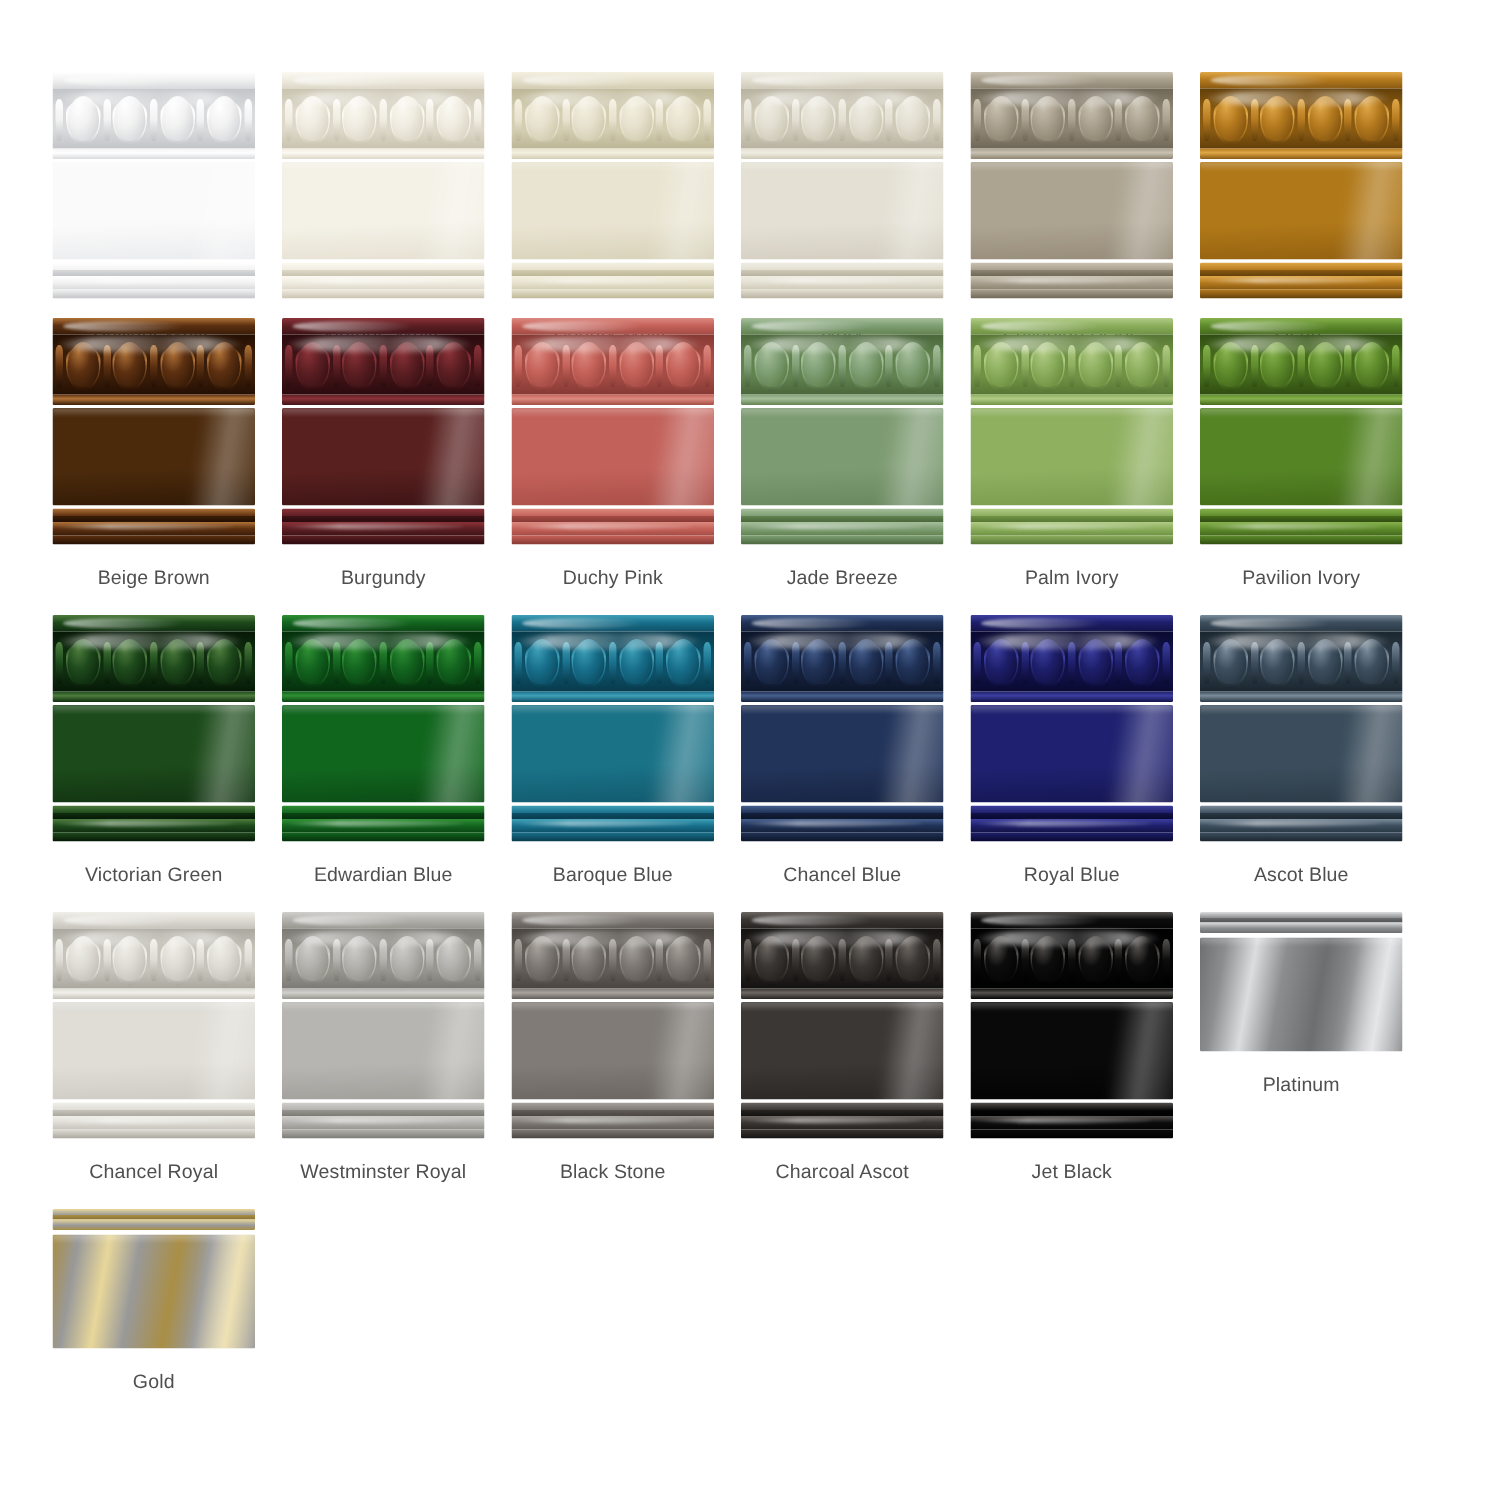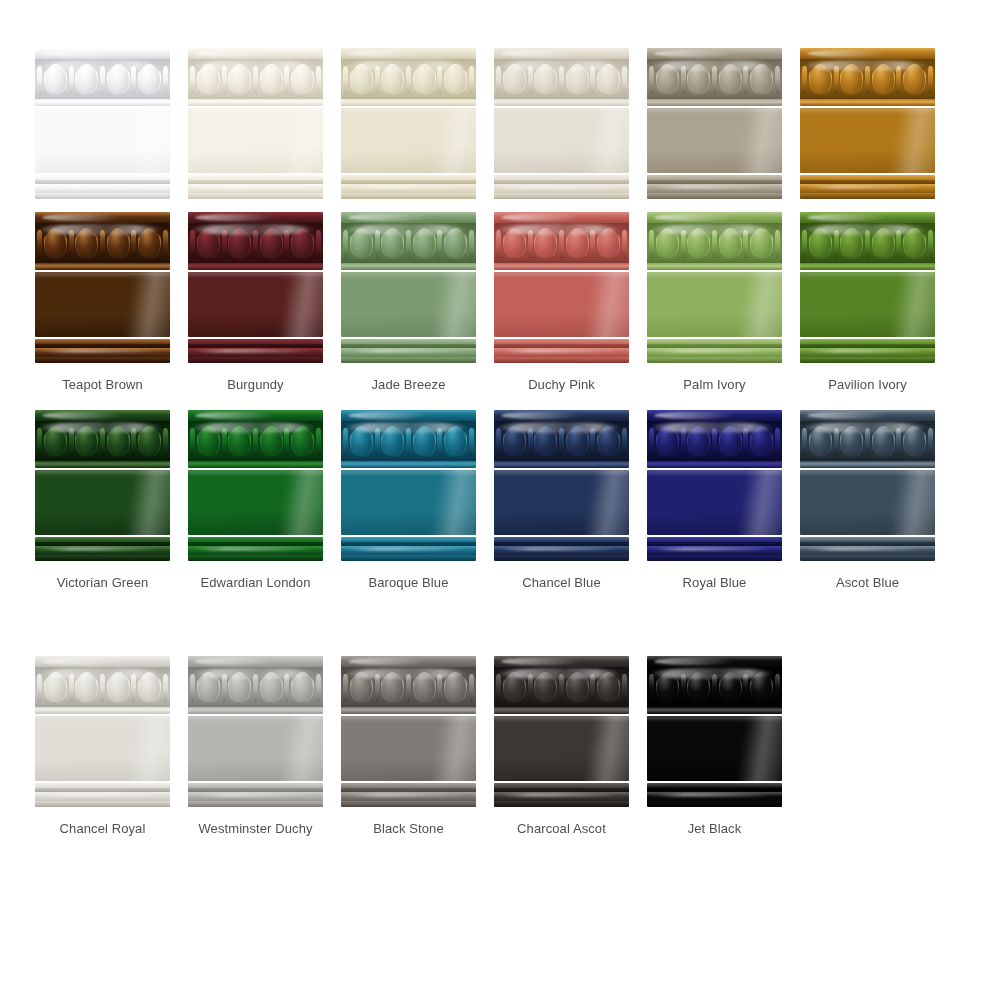--- a/index.html
+++ b/index.html
@@ -27,21 +27,21 @@
   .swatch-row {
     display: flex;
     flex-direction: row;
     align-items: flex-start;
     height: 198px;
     padding-left: 35px;
     box-sizing: border-box;
   }
   .swatch-row.row-0 { padding-top: 48px; height: 212px; }
   .swatch-row.row-1 { height: 198px; }
-  .swatch-row.row-2 { height: 246px; }
+  .swatch-row.row-2 { height: 198px; }
   .swatch-row.row-3 { height: 198px; }
   .swatch-row.row-4 { height: 150px; }
 
   .swatch-cell {
     width: 135px;
     margin-right: 18px;
     display: flex;
     flex-direction: column;
     align-items: center;
   }
@@ -612,21 +612,21 @@
             <div class="field-toplight" style="background: linear-gradient(rgba(255, 255, 255, 0.28), rgba(255, 255, 255, 0));"></div>
           </div>
           <div class="tile-trim">
             <div class="trim-l1" style="background: linear-gradient(rgb(176, 115, 56), rgb(93, 48, 17));"></div>
             <div class="trim-l2" style="background: linear-gradient(rgb(58, 29, 8), rgb(36, 15, 3));"></div>
             <div class="trim-l3" style="background: linear-gradient(rgb(176, 115, 56) 0%, rgb(93, 48, 17) 50%, rgb(58, 29, 8) 100%);"></div>
             <div class="trim-l4" style="background: linear-gradient(rgb(93, 48, 17) 0%, rgb(36, 15, 3) 100%);"></div>
             <div class="trim-gloss" style="background: linear-gradient(90deg, rgba(255, 255, 255, 0), rgba(255, 255, 255, 0.45) 30%, rgba(255, 255, 255, 0.1) 100%);"></div>
           </div>
         </div>
-        <div class="swatch-label" style="color: rgb(79, 79, 79);">Teapot Brown</div>
+        <div class="swatch-label" style="color: rgb(79, 79, 79);">Beige Brown</div>
       </div>
       <div class="swatch-cell">
         <div class="tile">
           <div class="tile-band">
             <div class="band-top-fillet" style="background: linear-gradient(rgb(138, 50, 56) 0%, rgb(93, 31, 35) 45%, rgb(63, 19, 23) 100%);"></div>
             <div class="band-core" style="background: linear-gradient(rgb(43, 10, 13) 0%, rgb(63, 19, 23) 35%, rgb(63, 19, 23) 70%, rgb(43, 10, 13) 100%);"></div>
             <div class="band-bottom-fillet" style="background: linear-gradient(rgb(93, 31, 35) 0%, rgb(138, 50, 56) 40%, rgb(63, 19, 23) 100%);"></div>
             <div class="band-eggs">
               <div class="dart">
                 <div class="dart-stem" style="background: linear-gradient(rgb(138, 50, 56) 0%, rgb(93, 31, 35) 50%, rgb(43, 10, 13) 100%);"></div>
@@ -674,20 +674,77 @@
             <div class="trim-l3" style="background: linear-gradient(rgb(138, 50, 56) 0%, rgb(93, 31, 35) 50%, rgb(63, 19, 23) 100%);"></div>
             <div class="trim-l4" style="background: linear-gradient(rgb(93, 31, 35) 0%, rgb(43, 10, 13) 100%);"></div>
             <div class="trim-gloss" style="background: linear-gradient(90deg, rgba(255, 255, 255, 0), rgba(255, 255, 255, 0.45) 30%, rgba(255, 255, 255, 0.1) 100%);"></div>
           </div>
         </div>
         <div class="swatch-label" style="color: rgb(79, 79, 79);">Burgundy</div>
       </div>
       <div class="swatch-cell">
         <div class="tile">
           <div class="tile-band">
+            <div class="band-top-fillet" style="background: linear-gradient(rgb(220, 138, 128) 0%, rgb(197, 98, 89) 45%, rgb(164, 76, 69) 100%);"></div>
+            <div class="band-core" style="background: linear-gradient(rgb(135, 57, 52) 0%, rgb(164, 76, 69) 35%, rgb(164, 76, 69) 70%, rgb(135, 57, 52) 100%);"></div>
+            <div class="band-bottom-fillet" style="background: linear-gradient(rgb(197, 98, 89) 0%, rgb(220, 138, 128) 40%, rgb(164, 76, 69) 100%);"></div>
+            <div class="band-eggs">
+              <div class="dart">
+                <div class="dart-stem" style="background: linear-gradient(rgb(220, 138, 128) 0%, rgb(197, 98, 89) 50%, rgb(135, 57, 52) 100%);"></div>
+              </div>
+              <div class="egg">
+                <div class="egg-ring" style="background: linear-gradient(rgb(197, 98, 89) 0%, rgb(220, 138, 128) 30%, rgb(197, 98, 89) 70%, rgb(135, 57, 52) 100%);"></div>
+                <div class="egg-body" style="background: radial-gradient(at 35% 22%, rgb(220, 138, 128) 0%, rgb(197, 98, 89) 42%, rgb(164, 76, 69) 78%, rgb(135, 57, 52) 100%);"></div>
+              </div>
+              <div class="dart">
+                <div class="dart-stem" style="background: linear-gradient(rgb(220, 138, 128) 0%, rgb(197, 98, 89) 50%, rgb(135, 57, 52) 100%);"></div>
+              </div>
+              <div class="egg">
+                <div class="egg-ring" style="background: linear-gradient(rgb(197, 98, 89) 0%, rgb(220, 138, 128) 30%, rgb(197, 98, 89) 70%, rgb(135, 57, 52) 100%);"></div>
+                <div class="egg-body" style="background: radial-gradient(at 35% 22%, rgb(220, 138, 128) 0%, rgb(197, 98, 89) 42%, rgb(164, 76, 69) 78%, rgb(135, 57, 52) 100%);"></div>
+              </div>
+              <div class="dart">
+                <div class="dart-stem" style="background: linear-gradient(rgb(220, 138, 128) 0%, rgb(197, 98, 89) 50%, rgb(135, 57, 52) 100%);"></div>
+              </div>
+              <div class="egg">
+                <div class="egg-ring" style="background: linear-gradient(rgb(197, 98, 89) 0%, rgb(220, 138, 128) 30%, rgb(197, 98, 89) 70%, rgb(135, 57, 52) 100%);"></div>
+                <div class="egg-body" style="background: radial-gradient(at 35% 22%, rgb(220, 138, 128) 0%, rgb(197, 98, 89) 42%, rgb(164, 76, 69) 78%, rgb(135, 57, 52) 100%);"></div>
+              </div>
+              <div class="dart">
+                <div class="dart-stem" style="background: linear-gradient(rgb(220, 138, 128) 0%, rgb(197, 98, 89) 50%, rgb(135, 57, 52) 100%);"></div>
+              </div>
+              <div class="egg">
+                <div class="egg-ring" style="background: linear-gradient(rgb(197, 98, 89) 0%, rgb(220, 138, 128) 30%, rgb(197, 98, 89) 70%, rgb(135, 57, 52) 100%);"></div>
+                <div class="egg-body" style="background: radial-gradient(at 35% 22%, rgb(220, 138, 128) 0%, rgb(197, 98, 89) 42%, rgb(164, 76, 69) 78%, rgb(135, 57, 52) 100%);"></div>
+              </div>
+              <div class="dart">
+                <div class="dart-stem" style="background: linear-gradient(rgb(220, 138, 128) 0%, rgb(197, 98, 89) 50%, rgb(135, 57, 52) 100%);"></div>
+              </div>
+            </div>
+            <div class="band-gloss" style="background: linear-gradient(90deg, rgba(255, 255, 255, 0) 0%, rgba(255, 255, 255, 0.55) 18%, rgba(255, 255, 255, 0.18) 55%, rgba(255, 255, 255, 0.5) 80%, rgba(255, 255, 255, 0) 100%);"></div>
+            <div class="band-gloss2" style="background: linear-gradient(90deg, rgba(255, 255, 255, 0.6), rgba(255, 255, 255, 0));"></div>
+          </div>
+          <div class="tile-field">
+            <div class="field-sheen" style="background: linear-gradient(178deg, rgb(194, 97, 90) 0%, rgb(194, 97, 90) 62%, rgb(171, 79, 72) 100%);"></div>
+            <div class="field-highlight" style="background: linear-gradient(90deg, rgba(255, 255, 255, 0) 0%, rgba(255, 255, 255, 0.3) 45%, rgba(255, 255, 255, 0.06) 100%);"></div>
+            <div class="field-toplight" style="background: linear-gradient(rgba(255, 255, 255, 0.28), rgba(255, 255, 255, 0));"></div>
+          </div>
+          <div class="tile-trim">
+            <div class="trim-l1" style="background: linear-gradient(rgb(220, 138, 128), rgb(197, 98, 89));"></div>
+            <div class="trim-l2" style="background: linear-gradient(rgb(164, 76, 69), rgb(135, 57, 52));"></div>
+            <div class="trim-l3" style="background: linear-gradient(rgb(220, 138, 128) 0%, rgb(197, 98, 89) 50%, rgb(164, 76, 69) 100%);"></div>
+            <div class="trim-l4" style="background: linear-gradient(rgb(197, 98, 89) 0%, rgb(135, 57, 52) 100%);"></div>
+            <div class="trim-gloss" style="background: linear-gradient(90deg, rgba(255, 255, 255, 0), rgba(255, 255, 255, 0.45) 30%, rgba(255, 255, 255, 0.1) 100%);"></div>
+          </div>
+        </div>
+        <div class="swatch-label" style="color: rgb(79, 79, 79);">Duchy Pink</div>
+      </div>
+      <div class="swatch-cell">
+        <div class="tile">
+          <div class="tile-band">
             <div class="band-top-fillet" style="background: linear-gradient(rgb(166, 191, 155) 0%, rgb(127, 159, 117) 45%, rgb(98, 131, 79) 100%);"></div>
             <div class="band-core" style="background: linear-gradient(rgb(74, 102, 59) 0%, rgb(98, 131, 79) 35%, rgb(98, 131, 79) 70%, rgb(74, 102, 59) 100%);"></div>
             <div class="band-bottom-fillet" style="background: linear-gradient(rgb(127, 159, 117) 0%, rgb(166, 191, 155) 40%, rgb(98, 131, 79) 100%);"></div>
             <div class="band-eggs">
               <div class="dart">
                 <div class="dart-stem" style="background: linear-gradient(rgb(166, 191, 155) 0%, rgb(127, 159, 117) 50%, rgb(74, 102, 59) 100%);"></div>
               </div>
               <div class="egg">
                 <div class="egg-ring" style="background: linear-gradient(rgb(127, 159, 117) 0%, rgb(166, 191, 155) 30%, rgb(127, 159, 117) 70%, rgb(74, 102, 59) 100%);"></div>
                 <div class="egg-body" style="background: radial-gradient(at 35% 22%, rgb(166, 191, 155) 0%, rgb(127, 159, 117) 42%, rgb(98, 131, 79) 78%, rgb(74, 102, 59) 100%);"></div>
@@ -731,77 +788,20 @@
             <div class="trim-l3" style="background: linear-gradient(rgb(166, 191, 155) 0%, rgb(127, 159, 117) 50%, rgb(98, 131, 79) 100%);"></div>
             <div class="trim-l4" style="background: linear-gradient(rgb(127, 159, 117) 0%, rgb(74, 102, 59) 100%);"></div>
             <div class="trim-gloss" style="background: linear-gradient(90deg, rgba(255, 255, 255, 0), rgba(255, 255, 255, 0.45) 30%, rgba(255, 255, 255, 0.1) 100%);"></div>
           </div>
         </div>
         <div class="swatch-label" style="color: rgb(79, 79, 79);">Jade Breeze</div>
       </div>
       <div class="swatch-cell">
         <div class="tile">
           <div class="tile-band">
-            <div class="band-top-fillet" style="background: linear-gradient(rgb(220, 138, 128) 0%, rgb(197, 98, 89) 45%, rgb(164, 76, 69) 100%);"></div>
-            <div class="band-core" style="background: linear-gradient(rgb(135, 57, 52) 0%, rgb(164, 76, 69) 35%, rgb(164, 76, 69) 70%, rgb(135, 57, 52) 100%);"></div>
-            <div class="band-bottom-fillet" style="background: linear-gradient(rgb(197, 98, 89) 0%, rgb(220, 138, 128) 40%, rgb(164, 76, 69) 100%);"></div>
-            <div class="band-eggs">
-              <div class="dart">
-                <div class="dart-stem" style="background: linear-gradient(rgb(220, 138, 128) 0%, rgb(197, 98, 89) 50%, rgb(135, 57, 52) 100%);"></div>
-              </div>
-              <div class="egg">
-                <div class="egg-ring" style="background: linear-gradient(rgb(197, 98, 89) 0%, rgb(220, 138, 128) 30%, rgb(197, 98, 89) 70%, rgb(135, 57, 52) 100%);"></div>
-                <div class="egg-body" style="background: radial-gradient(at 35% 22%, rgb(220, 138, 128) 0%, rgb(197, 98, 89) 42%, rgb(164, 76, 69) 78%, rgb(135, 57, 52) 100%);"></div>
-              </div>
-              <div class="dart">
-                <div class="dart-stem" style="background: linear-gradient(rgb(220, 138, 128) 0%, rgb(197, 98, 89) 50%, rgb(135, 57, 52) 100%);"></div>
-              </div>
-              <div class="egg">
-                <div class="egg-ring" style="background: linear-gradient(rgb(197, 98, 89) 0%, rgb(220, 138, 128) 30%, rgb(197, 98, 89) 70%, rgb(135, 57, 52) 100%);"></div>
-                <div class="egg-body" style="background: radial-gradient(at 35% 22%, rgb(220, 138, 128) 0%, rgb(197, 98, 89) 42%, rgb(164, 76, 69) 78%, rgb(135, 57, 52) 100%);"></div>
-              </div>
-              <div class="dart">
-                <div class="dart-stem" style="background: linear-gradient(rgb(220, 138, 128) 0%, rgb(197, 98, 89) 50%, rgb(135, 57, 52) 100%);"></div>
-              </div>
-              <div class="egg">
-                <div class="egg-ring" style="background: linear-gradient(rgb(197, 98, 89) 0%, rgb(220, 138, 128) 30%, rgb(197, 98, 89) 70%, rgb(135, 57, 52) 100%);"></div>
-                <div class="egg-body" style="background: radial-gradient(at 35% 22%, rgb(220, 138, 128) 0%, rgb(197, 98, 89) 42%, rgb(164, 76, 69) 78%, rgb(135, 57, 52) 100%);"></div>
-              </div>
-              <div class="dart">
-                <div class="dart-stem" style="background: linear-gradient(rgb(220, 138, 128) 0%, rgb(197, 98, 89) 50%, rgb(135, 57, 52) 100%);"></div>
-              </div>
-              <div class="egg">
-                <div class="egg-ring" style="background: linear-gradient(rgb(197, 98, 89) 0%, rgb(220, 138, 128) 30%, rgb(197, 98, 89) 70%, rgb(135, 57, 52) 100%);"></div>
-                <div class="egg-body" style="background: radial-gradient(at 35% 22%, rgb(220, 138, 128) 0%, rgb(197, 98, 89) 42%, rgb(164, 76, 69) 78%, rgb(135, 57, 52) 100%);"></div>
-              </div>
-              <div class="dart">
-                <div class="dart-stem" style="background: linear-gradient(rgb(220, 138, 128) 0%, rgb(197, 98, 89) 50%, rgb(135, 57, 52) 100%);"></div>
-              </div>
-            </div>
-            <div class="band-gloss" style="background: linear-gradient(90deg, rgba(255, 255, 255, 0) 0%, rgba(255, 255, 255, 0.55) 18%, rgba(255, 255, 255, 0.18) 55%, rgba(255, 255, 255, 0.5) 80%, rgba(255, 255, 255, 0) 100%);"></div>
-            <div class="band-gloss2" style="background: linear-gradient(90deg, rgba(255, 255, 255, 0.6), rgba(255, 255, 255, 0));"></div>
-          </div>
-          <div class="tile-field">
-            <div class="field-sheen" style="background: linear-gradient(178deg, rgb(194, 97, 90) 0%, rgb(194, 97, 90) 62%, rgb(171, 79, 72) 100%);"></div>
-            <div class="field-highlight" style="background: linear-gradient(90deg, rgba(255, 255, 255, 0) 0%, rgba(255, 255, 255, 0.3) 45%, rgba(255, 255, 255, 0.06) 100%);"></div>
-            <div class="field-toplight" style="background: linear-gradient(rgba(255, 255, 255, 0.28), rgba(255, 255, 255, 0));"></div>
-          </div>
-          <div class="tile-trim">
-            <div class="trim-l1" style="background: linear-gradient(rgb(220, 138, 128), rgb(197, 98, 89));"></div>
-            <div class="trim-l2" style="background: linear-gradient(rgb(164, 76, 69), rgb(135, 57, 52));"></div>
-            <div class="trim-l3" style="background: linear-gradient(rgb(220, 138, 128) 0%, rgb(197, 98, 89) 50%, rgb(164, 76, 69) 100%);"></div>
-            <div class="trim-l4" style="background: linear-gradient(rgb(197, 98, 89) 0%, rgb(135, 57, 52) 100%);"></div>
-            <div class="trim-gloss" style="background: linear-gradient(90deg, rgba(255, 255, 255, 0), rgba(255, 255, 255, 0.45) 30%, rgba(255, 255, 255, 0.1) 100%);"></div>
-          </div>
-        </div>
-        <div class="swatch-label" style="color: rgb(79, 79, 79);">Duchy Pink</div>
-      </div>
-      <div class="swatch-cell">
-        <div class="tile">
-          <div class="tile-band">
             <div class="band-top-fillet" style="background: linear-gradient(rgb(178, 204, 134) 0%, rgb(140, 174, 93) 45%, rgb(111, 147, 67) 100%);"></div>
             <div class="band-core" style="background: linear-gradient(rgb(87, 118, 53) 0%, rgb(111, 147, 67) 35%, rgb(111, 147, 67) 70%, rgb(87, 118, 53) 100%);"></div>
             <div class="band-bottom-fillet" style="background: linear-gradient(rgb(140, 174, 93) 0%, rgb(178, 204, 134) 40%, rgb(111, 147, 67) 100%);"></div>
             <div class="band-eggs">
               <div class="dart">
                 <div class="dart-stem" style="background: linear-gradient(rgb(178, 204, 134) 0%, rgb(140, 174, 93) 50%, rgb(87, 118, 53) 100%);"></div>
               </div>
               <div class="egg">
                 <div class="egg-ring" style="background: linear-gradient(rgb(140, 174, 93) 0%, rgb(178, 204, 134) 30%, rgb(140, 174, 93) 70%, rgb(87, 118, 53) 100%);"></div>
                 <div class="egg-body" style="background: radial-gradient(at 35% 22%, rgb(178, 204, 134) 0%, rgb(140, 174, 93) 42%, rgb(111, 147, 67) 78%, rgb(87, 118, 53) 100%);"></div>
@@ -1013,21 +1013,21 @@
             <div class="field-toplight" style="background: linear-gradient(rgba(255, 255, 255, 0.28), rgba(255, 255, 255, 0));"></div>
           </div>
           <div class="tile-trim">
             <div class="trim-l1" style="background: linear-gradient(rgb(47, 143, 51), rgb(19, 101, 31));"></div>
             <div class="trim-l2" style="background: linear-gradient(rgb(10, 70, 20), rgb(4, 48, 12));"></div>
             <div class="trim-l3" style="background: linear-gradient(rgb(47, 143, 51) 0%, rgb(19, 101, 31) 50%, rgb(10, 70, 20) 100%);"></div>
             <div class="trim-l4" style="background: linear-gradient(rgb(19, 101, 31) 0%, rgb(4, 48, 12) 100%);"></div>
             <div class="trim-gloss" style="background: linear-gradient(90deg, rgba(255, 255, 255, 0), rgba(255, 255, 255, 0.45) 30%, rgba(255, 255, 255, 0.1) 100%);"></div>
           </div>
         </div>
-        <div class="swatch-label" style="color: rgb(79, 79, 79);">Edwardian London</div>
+        <div class="swatch-label" style="color: rgb(79, 79, 79);">Edwardian Blue</div>
       </div>
       <div class="swatch-cell">
         <div class="tile">
           <div class="tile-band">
             <div class="band-top-fillet" style="background: linear-gradient(rgb(63, 160, 184) 0%, rgb(24, 112, 140) 45%, rgb(13, 80, 103) 100%);"></div>
             <div class="band-core" style="background: linear-gradient(rgb(7, 58, 76) 0%, rgb(13, 80, 103) 35%, rgb(13, 80, 103) 70%, rgb(7, 58, 76) 100%);"></div>
             <div class="band-bottom-fillet" style="background: linear-gradient(rgb(24, 112, 140) 0%, rgb(63, 160, 184) 40%, rgb(13, 80, 103) 100%);"></div>
             <div class="band-eggs">
               <div class="dart">
                 <div class="dart-stem" style="background: linear-gradient(rgb(63, 160, 184) 0%, rgb(24, 112, 140) 50%, rgb(7, 58, 76) 100%);"></div>
@@ -1357,21 +1357,21 @@
             <div class="field-toplight" style="background: linear-gradient(rgba(255, 255, 255, 0.28), rgba(255, 255, 255, 0));"></div>
           </div>
           <div class="tile-trim">
             <div class="trim-l1" style="background: linear-gradient(rgb(208, 207, 203), rgb(179, 178, 174));"></div>
             <div class="trim-l2" style="background: linear-gradient(rgb(151, 150, 143), rgb(123, 122, 116));"></div>
             <div class="trim-l3" style="background: linear-gradient(rgb(208, 207, 203) 0%, rgb(179, 178, 174) 50%, rgb(151, 150, 143) 100%);"></div>
             <div class="trim-l4" style="background: linear-gradient(rgb(179, 178, 174) 0%, rgb(123, 122, 116) 100%);"></div>
             <div class="trim-gloss" style="background: linear-gradient(90deg, rgba(255, 255, 255, 0), rgba(255, 255, 255, 0.45) 30%, rgba(255, 255, 255, 0.1) 100%);"></div>
           </div>
         </div>
-        <div class="swatch-label" style="color: rgb(79, 79, 79);">Westminster Duchy</div>
+        <div class="swatch-label" style="color: rgb(79, 79, 79);">Westminster Royal</div>
       </div>
       <div class="swatch-cell">
         <div class="tile">
           <div class="tile-band">
             <div class="band-top-fillet" style="background: linear-gradient(rgb(168, 163, 157) 0%, rgb(126, 121, 116) 45%, rgb(98, 93, 88) 100%);"></div>
             <div class="band-core" style="background: linear-gradient(rgb(74, 69, 64) 0%, rgb(98, 93, 88) 35%, rgb(98, 93, 88) 70%, rgb(74, 69, 64) 100%);"></div>
             <div class="band-bottom-fillet" style="background: linear-gradient(rgb(126, 121, 116) 0%, rgb(168, 163, 157) 40%, rgb(98, 93, 88) 100%);"></div>
             <div class="band-eggs">
               <div class="dart">
                 <div class="dart-stem" style="background: linear-gradient(rgb(168, 163, 157) 0%, rgb(126, 121, 116) 50%, rgb(74, 69, 64) 100%);"></div>
@@ -1530,14 +1530,46 @@
           <div class="tile-trim">
             <div class="trim-l1" style="background: linear-gradient(rgb(85, 82, 79), rgb(12, 12, 12));"></div>
             <div class="trim-l2" style="background: linear-gradient(rgb(5, 5, 5), rgb(0, 0, 0));"></div>
             <div class="trim-l3" style="background: linear-gradient(rgb(85, 82, 79) 0%, rgb(12, 12, 12) 50%, rgb(5, 5, 5) 100%);"></div>
             <div class="trim-l4" style="background: linear-gradient(rgb(12, 12, 12) 0%, rgb(0, 0, 0) 100%);"></div>
             <div class="trim-gloss" style="background: linear-gradient(90deg, rgba(255, 255, 255, 0), rgba(255, 255, 255, 0.45) 30%, rgba(255, 255, 255, 0.1) 100%);"></div>
           </div>
         </div>
         <div class="swatch-label" style="color: rgb(79, 79, 79);">Jet Black</div>
       </div>
+      <div class="swatch-cell">
+        <div class="tile metallic">
+          <div class="metal-strip">
+            <div class="metal-s1" style="background: linear-gradient(rgb(220, 221, 223), rgb(139, 141, 143));"></div>
+            <div class="metal-s2" style="background: linear-gradient(rgb(108, 110, 112), rgb(79, 81, 83));"></div>
+            <div class="metal-s3" style="background: linear-gradient(rgb(220, 221, 223) 0%, rgb(139, 141, 143) 55%, rgb(108, 110, 112) 100%);"></div>
+          </div>
+          <div class="tile-field">
+            <div class="field-sheen" style="background: linear-gradient(100deg, rgb(108, 110, 112) 0%, rgb(139, 141, 143) 12%, rgb(220, 221, 223) 26%, rgb(139, 141, 143) 40%, rgb(108, 110, 112) 58%, rgb(139, 141, 143) 72%, rgb(220, 221, 223) 86%, rgb(139, 141, 143) 100%);"></div>
+            <div class="field-highlight" style="background: linear-gradient(90deg, rgba(255, 255, 255, 0) 0%, rgba(255, 255, 255, 0.3) 45%, rgba(255, 255, 255, 0.06) 100%);"></div>
+            <div class="field-toplight" style="background: linear-gradient(rgba(255, 255, 255, 0.28), rgba(255, 255, 255, 0));"></div>
+          </div>
+        </div>
+        <div class="swatch-label" style="color: rgb(79, 79, 79);">Platinum</div>
+      </div>
+    </div>
+    <div class="swatch-row row-4">
+      <div class="swatch-cell">
+        <div class="tile metallic">
+          <div class="metal-strip">
+            <div class="metal-s1" style="background: linear-gradient(rgb(232, 215, 154), rgb(153, 153, 153));"></div>
+            <div class="metal-s2" style="background: linear-gradient(rgb(169, 142, 69), rgb(138, 114, 51));"></div>
+            <div class="metal-s3" style="background: linear-gradient(rgb(232, 215, 154) 0%, rgb(153, 153, 153) 55%, rgb(169, 142, 69) 100%);"></div>
+          </div>
+          <div class="tile-field">
+            <div class="field-sheen" style="background: linear-gradient(100deg, rgb(169, 142, 69) 0%, rgb(153, 153, 153) 12%, rgb(232, 215, 154) 26%, rgb(153, 153, 153) 40%, rgb(169, 142, 69) 58%, rgb(153, 153, 153) 72%, rgb(232, 215, 154) 86%, rgb(153, 153, 153) 100%);"></div>
+            <div class="field-highlight" style="background: linear-gradient(90deg, rgba(255, 255, 255, 0) 0%, rgba(255, 255, 255, 0.3) 45%, rgba(255, 255, 255, 0.06) 100%);"></div>
+            <div class="field-toplight" style="background: linear-gradient(rgba(255, 255, 255, 0.28), rgba(255, 255, 255, 0));"></div>
+          </div>
+        </div>
+        <div class="swatch-label" style="color: rgb(79, 79, 79);">Gold</div>
+      </div>
     </div>
   </div>
 
 </body></html>

